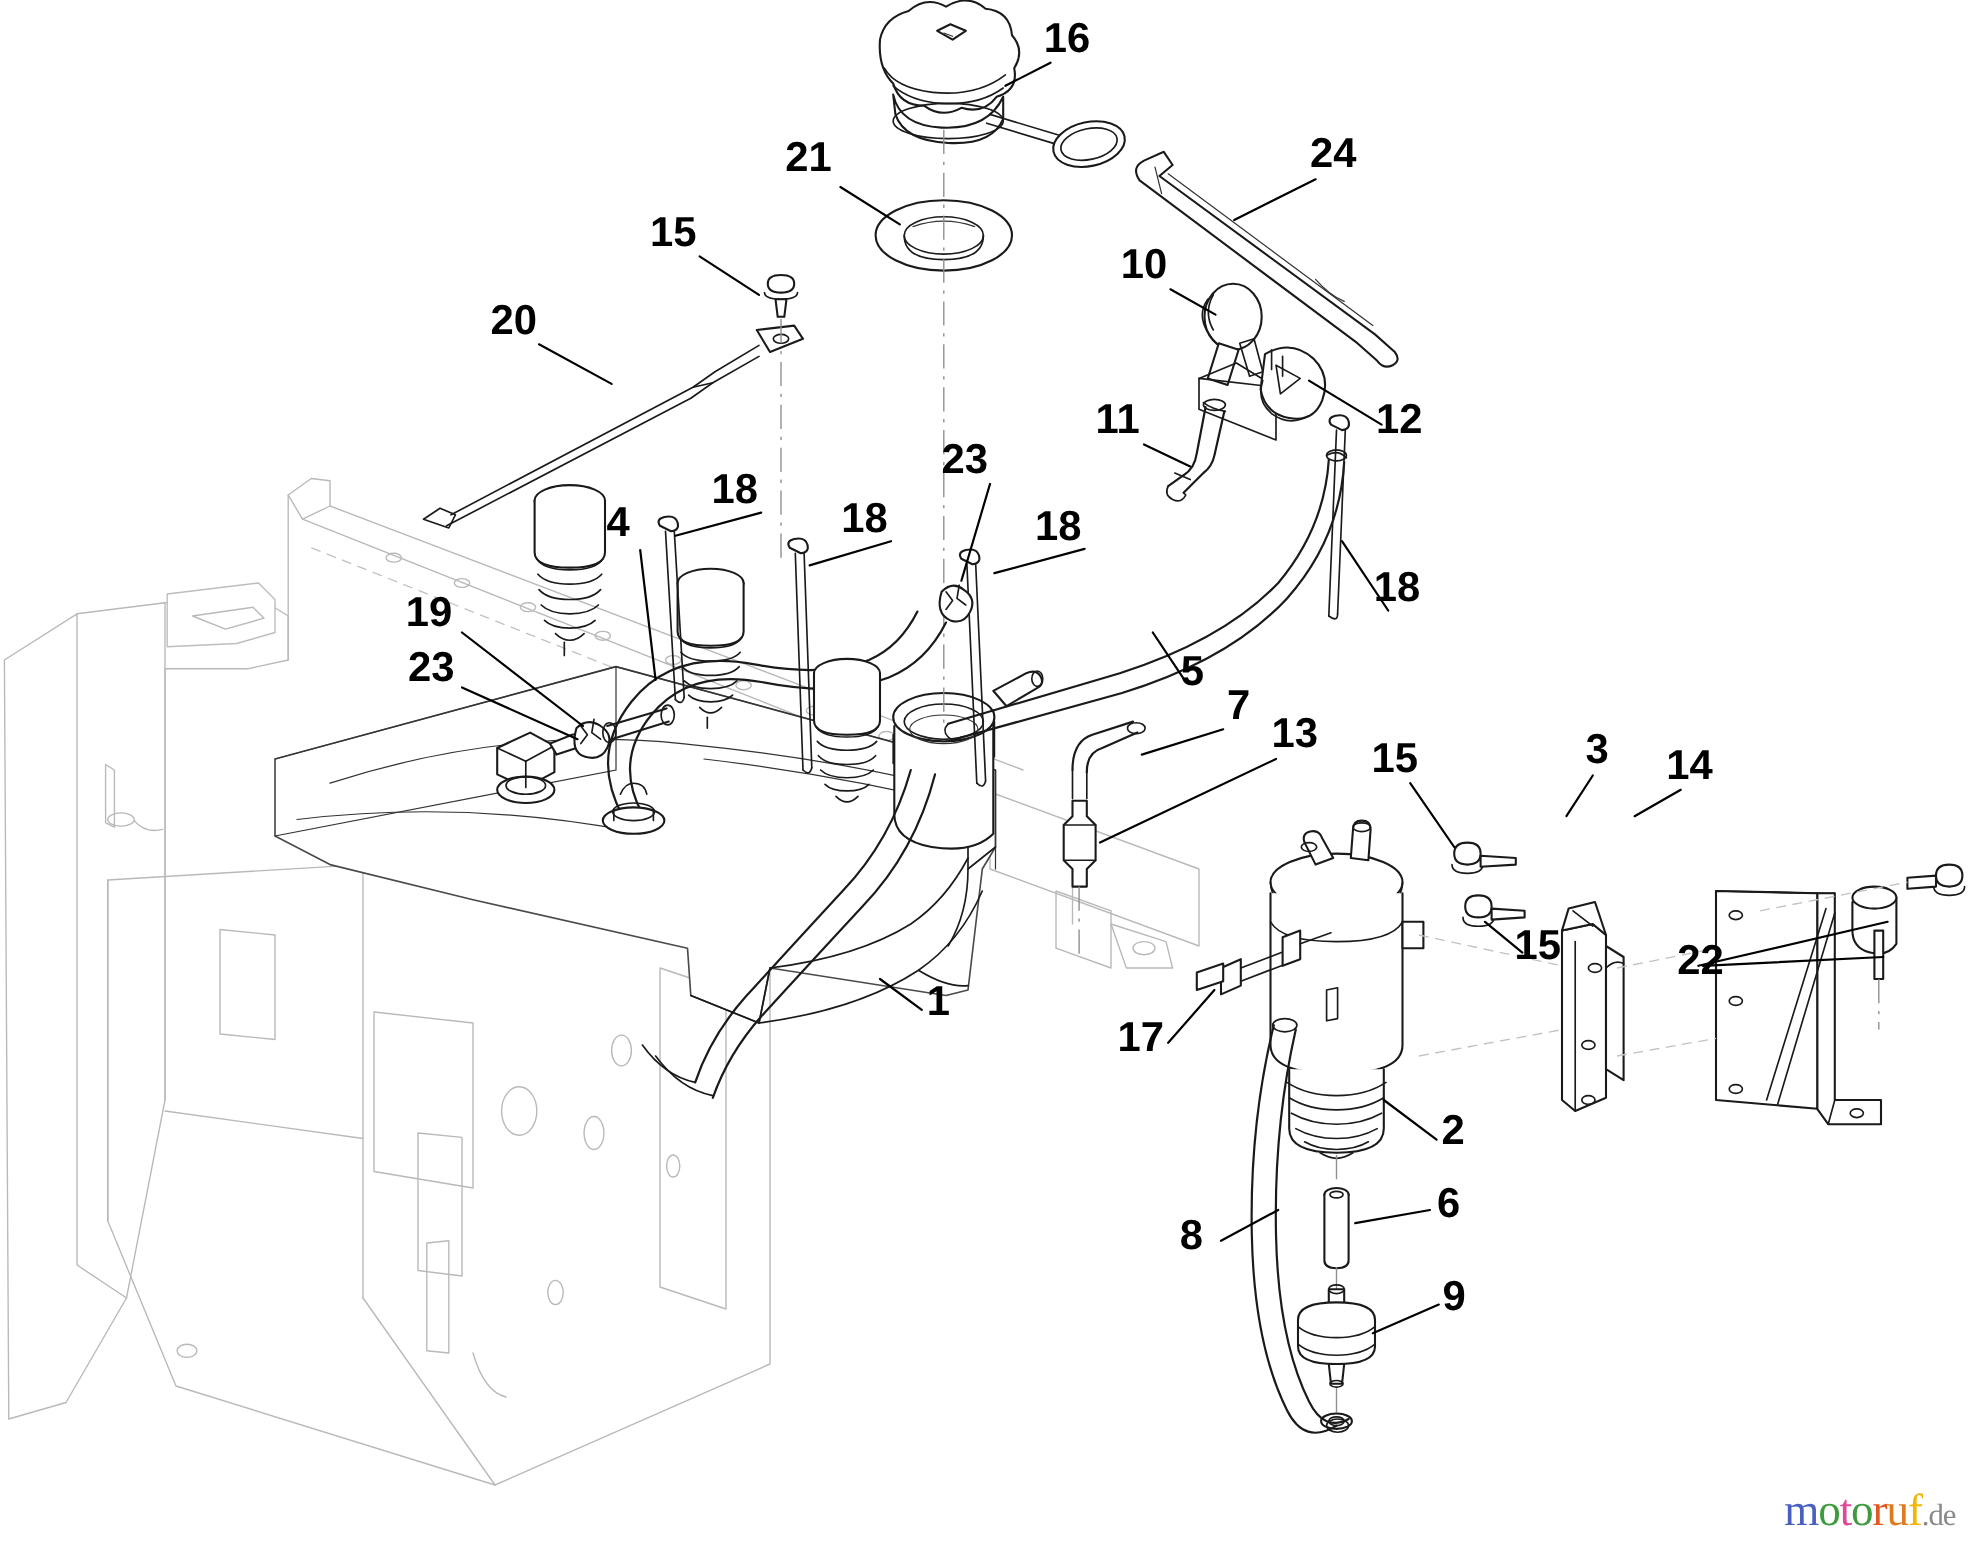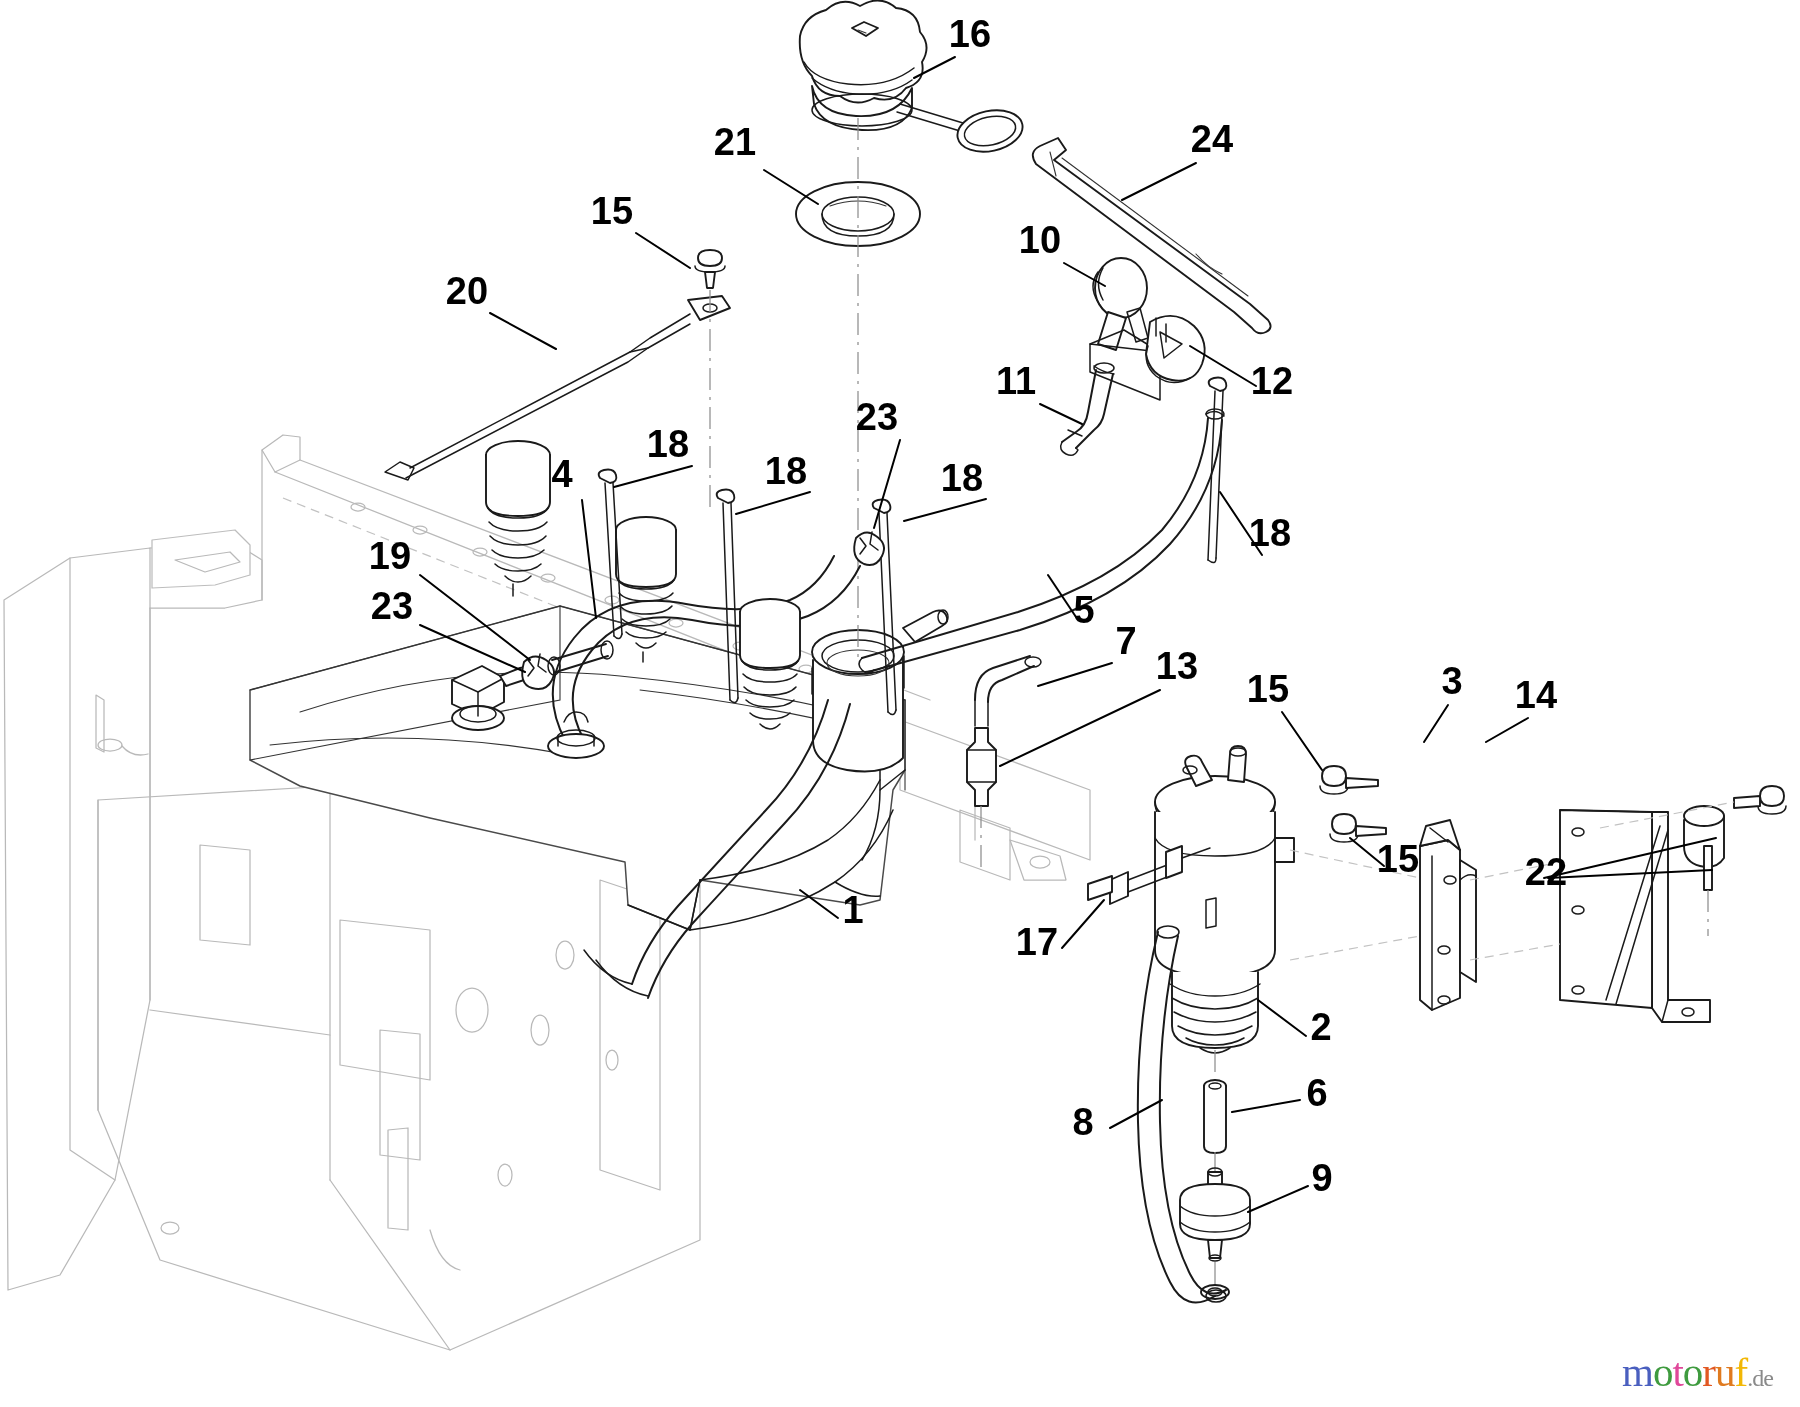--- a/index.html
+++ b/index.html
@@ -24,21 +24,21 @@
   .tank{fill:#ffffff;stroke:#4a4a4a;stroke-width:1.5;stroke-linejoin:round;}
   .hose{fill:none;stroke:#1a1a1a;stroke-width:2.0;stroke-linecap:round;stroke-linejoin:round;}
 
   
   #watermark{
     position:absolute; left:1622px; top:1352px;
     font-family:"Liberation Serif", serif;
     font-size:41px; letter-spacing:-1px; white-space:nowrap; line-height:1;
   }
   #watermark .ltr{font-weight:400;}
-  #watermark .suffix{font-size:24px;color:#8a8a8a;}
+  #watermark .suffix{font-size:28px;color:#8a8a8a;}
 </style>
 </head>
 <body>
 
 <div id="stage">
 
   <svg id="diagram" viewBox="0 0 1800 1407">
 
     <g>
 

